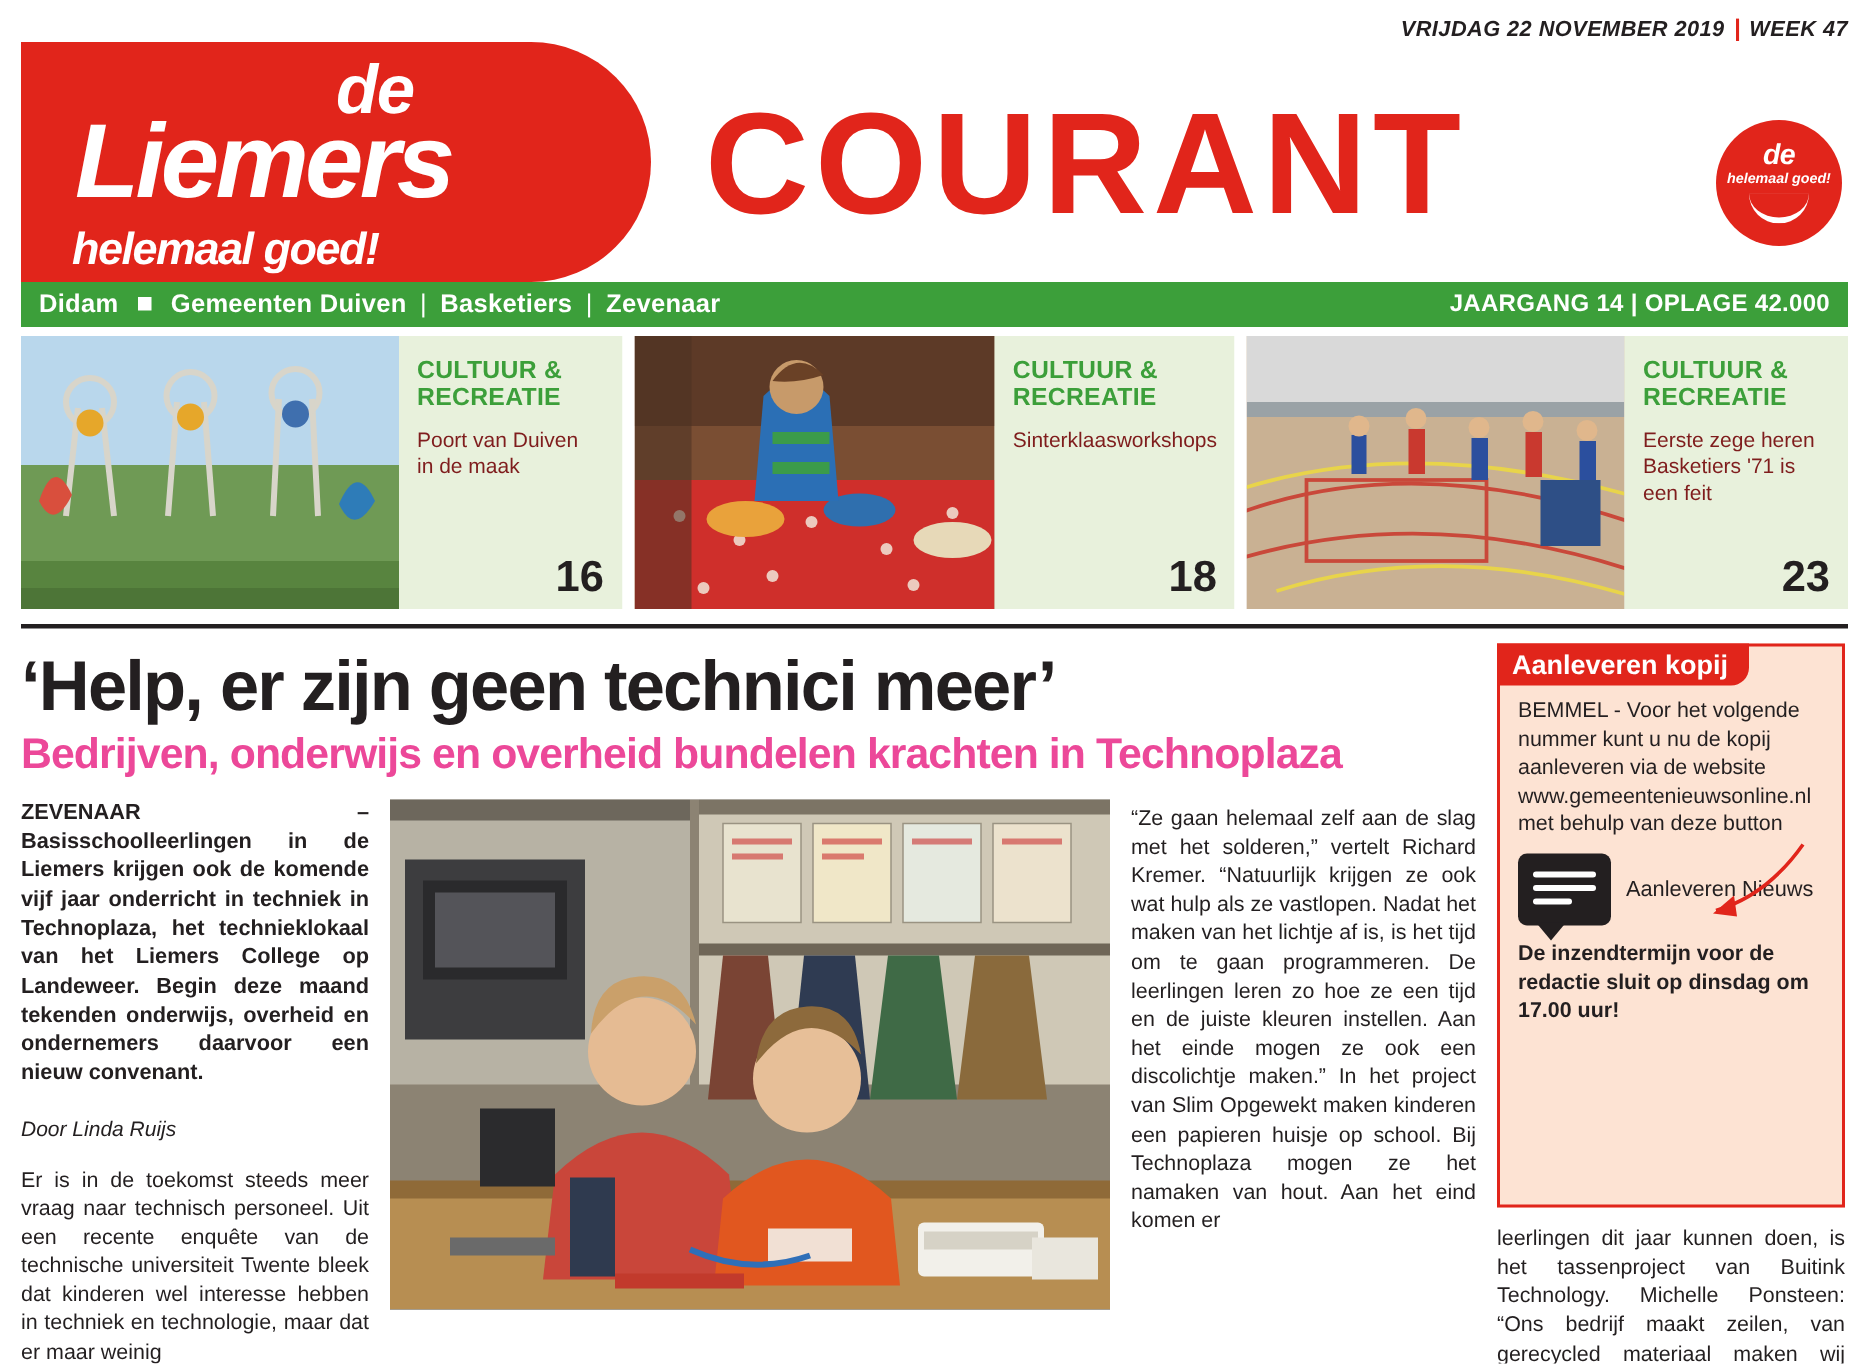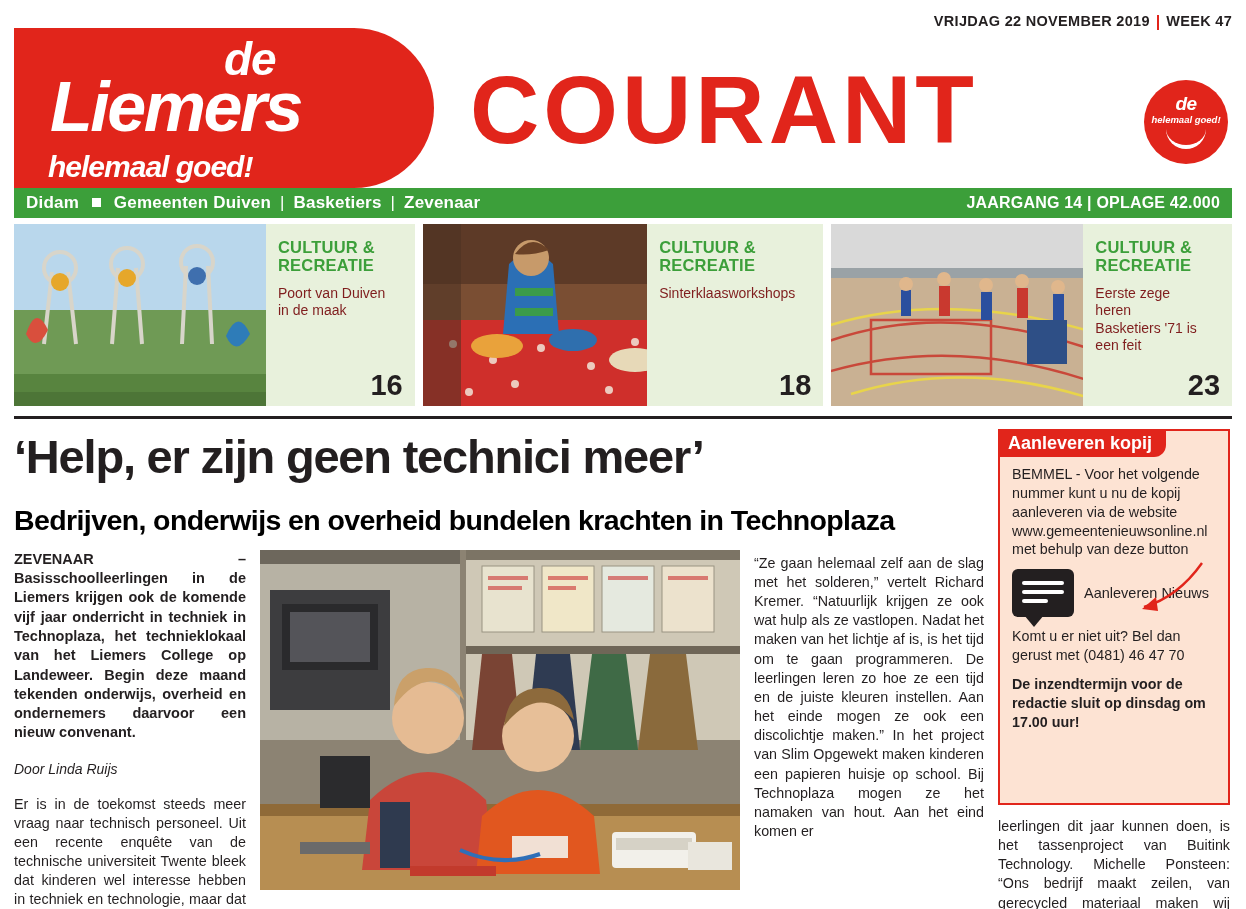--- a/index.html
+++ b/index.html
@@ -10,23 +10,24 @@
     background: #ffffff;
     font-family: "Liberation Sans", sans-serif;
     overflow: hidden;
     position: relative;
   }
 
   
   .topbar {
     height: 28px;
     display: flex;
-    align-items: flex-start;
+    align-items: center;
     justify-content: flex-end;
     padding: 13px 14px 2px 0;
+    font-style: italic;
   }
   .topbar-text {
     font-size: 14.5px;
     font-weight: bold;
     letter-spacing: .3px;
     color: #231f20;
   }
   .topbar-sep { color: #e1241b; font-weight: bold; margin: 0 6px; }
 
   
@@ -147,21 +148,21 @@
   .teaser-photo {
     width: 252px;
     height: 182px;
     position: relative;
     overflow: hidden;
   }
   .teaser-text {
     flex: 1;
     background: #e8f1dc;
     position: relative;
-    padding: 14px 28px 0 12px;
+    padding: 14px 12px 0 12px;
   }
   .teaser-cat {
     color: #3c9f3a;
     font-weight: bold;
     font-size: 16.5px;
     line-height: 1.12;
     letter-spacing: .2px;
   }
   .teaser-desc {
     margin-top: 10px;
@@ -198,24 +199,24 @@
     font-size: 47px;
     font-weight: bold;
     color: #231f20;
     letter-spacing: -1.2px;
     line-height: 1.02;
     margin: 4px 0 0 0;
   }
   .subheadline {
     font-size: 28.5px;
     font-weight: bold;
-    color: #000000;
+    color: #ec4899;
     letter-spacing: -.6px;
     line-height: 1.05;
-    margin: 25px 0 0 0;
+    margin: 8px 0 0 0;
   }
 
   .article {
     display: flex;
     gap: 14px;
     margin-top: 14px;
   }
   .col-lead { width: 232px; }
   .col-photo { width: 480px; }
   .col-text { width: 230px; }
@@ -543,20 +544,19 @@
             <span class="ln l3"></span>
         </div>
         <span class="btn-label">Aanleveren Nieuws</span>
       </div>
 
       <svg class="arrow-svg" width="86" height="60">
         <path d="M78 4 q-24 34 -58 44" stroke="#e1251b" stroke-width="2.4" fill="none"></path>
         <path d="M18 50 l14 -12 l2 14 z" fill="#e1251b"></path>
       </svg>
 
-      <p>Komt u er niet uit? Bel dan gerust met (0481) 46 47 70</p>
       <p class="bold">De inzendtermijn voor de redactie sluit op dinsdag om 17.00 uur!</p>
     </div>
 
     <div class="col-right-cont">leerlingen dit jaar kunnen doen, is het tassenproject van Buitink Technology. Michelle Ponsteen: “Ons bedrijf maakt zeilen, van gerecycled materiaal maken wij mooie tassen. Ze laten we zien dat</div>
   </div>
 
 </div>
 
 </body></html>

